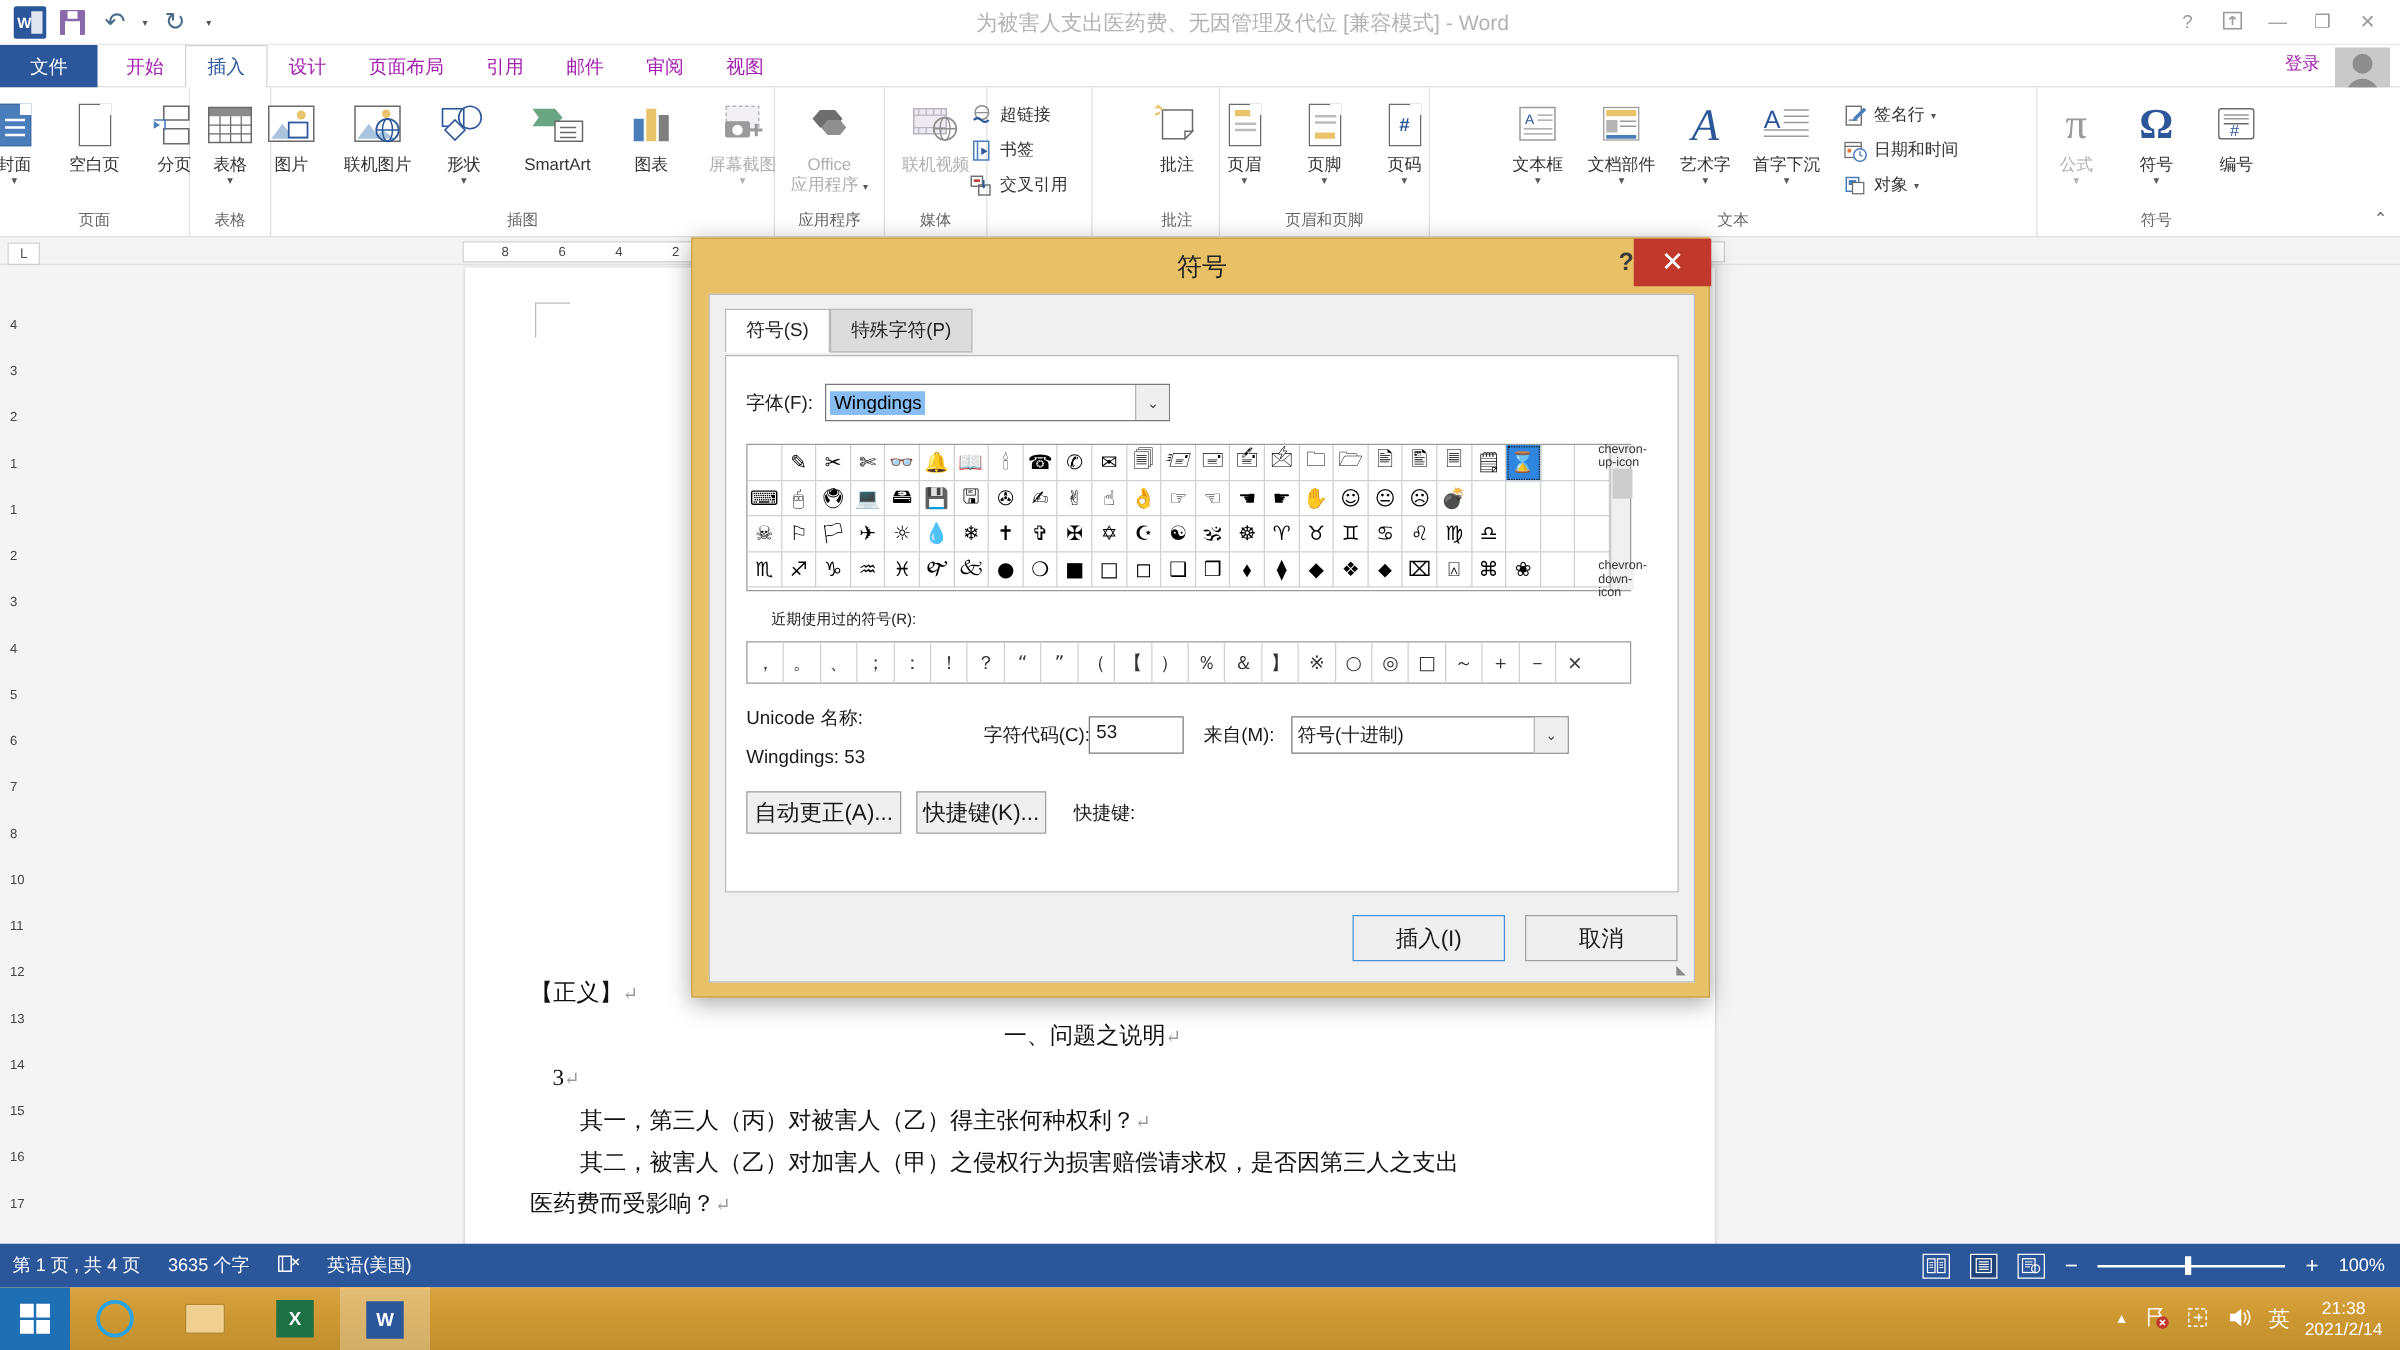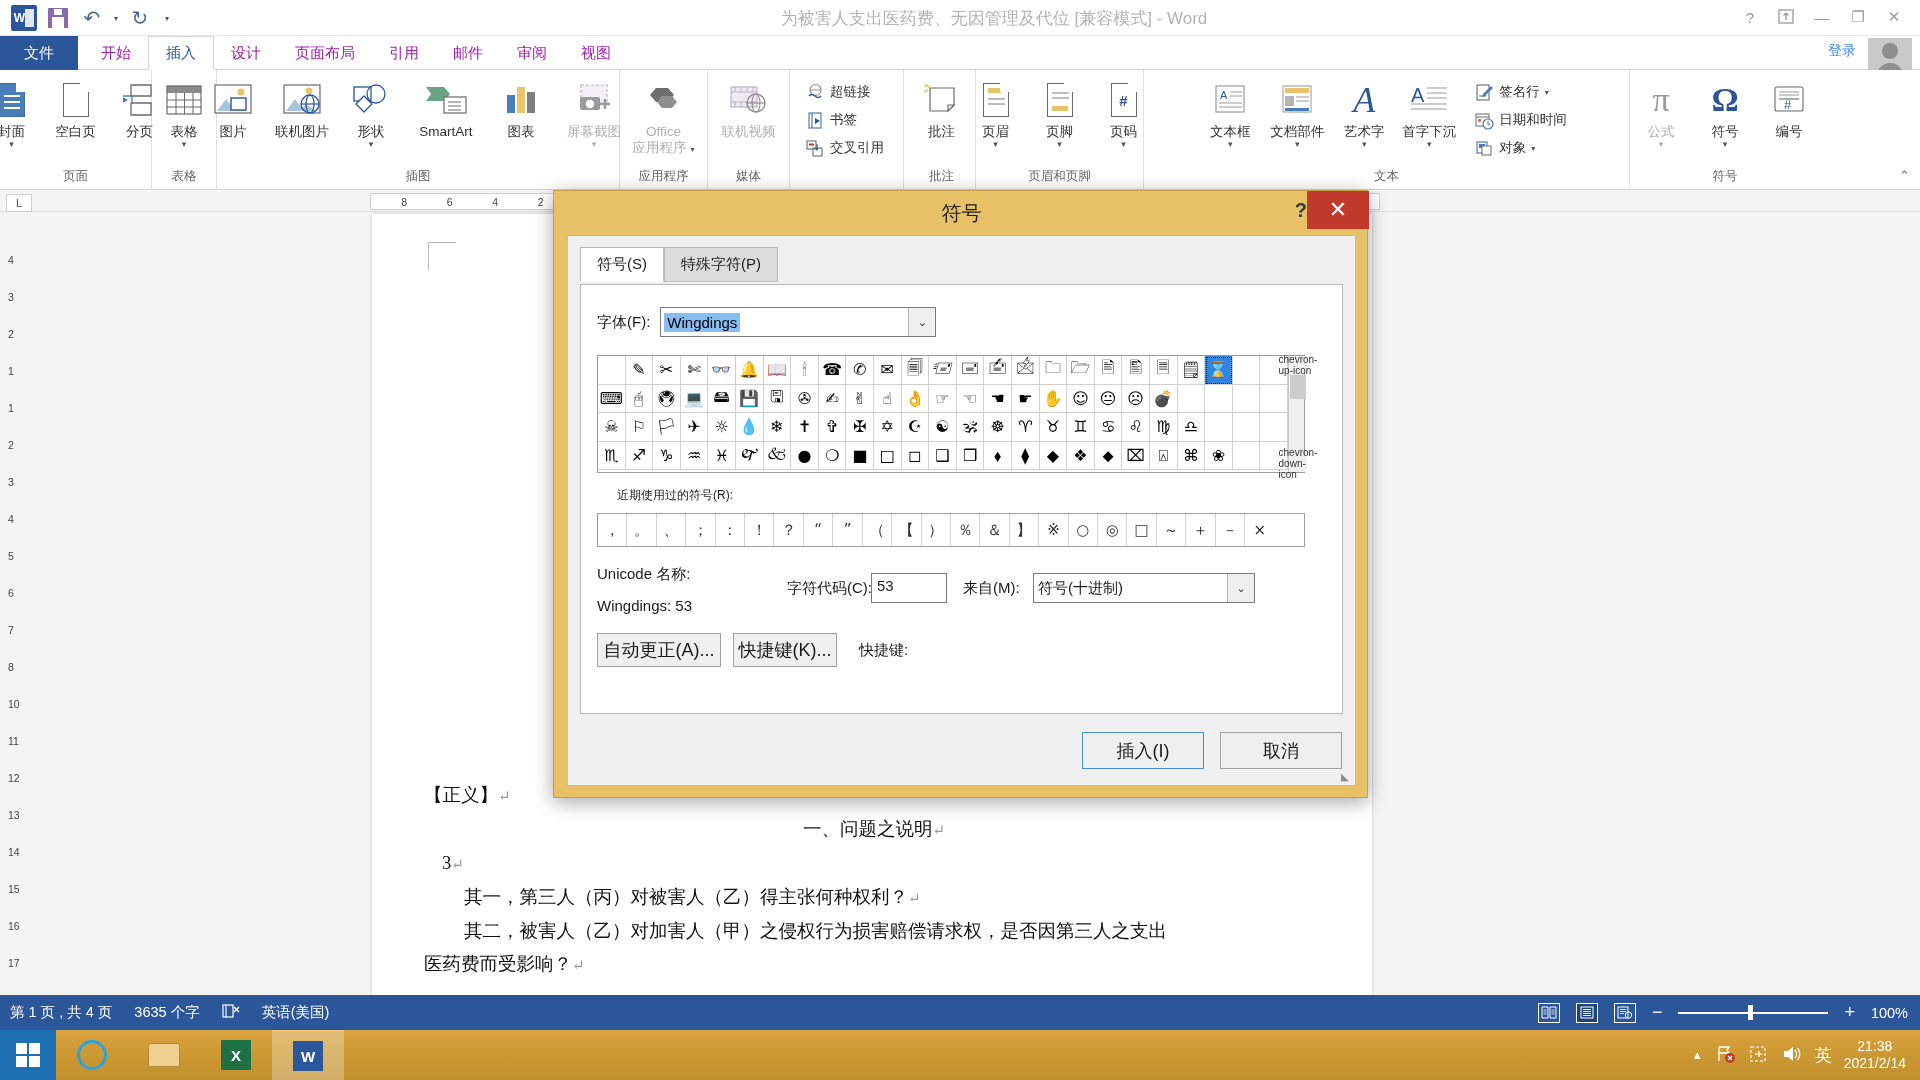--- a/index.html
+++ b/index.html
@@ -63,21 +63,21 @@
   .tabs { position: absolute; left: 84px; top: 0; display: flex; height: 34px; }
   .tab {
     padding: 0 17px; height: 34px; display: flex; align-items: center;
     font-size: 15px; color: #a21caf;
   }
   .tab.active {
     border: 1px solid #d4d4d4; border-bottom: 1px solid #fff;
     background: #fff; position: relative; top: 0; color:#2b579a;
   }
   .signin {
-    position: absolute; right: 64px; top: 6px; font-size: 14px; color: #3b82f6;
+    position: absolute; right: 64px; top: 6px; font-size: 14px; color: #a21caf;
   }
   .avatar {
     position: absolute; right: 8px; top: 2px; width: 44px; height: 40px;
     background: #c9c9c9; display: flex; align-items: flex-end; justify-content: center;
   }
   .avatar-head { width: 16px; height: 16px; border-radius: 50%; background: #8e8e8e; position:absolute; top:5px;}
   .avatar-body { width: 26px; height: 15px; border-radius: 13px 13px 0 0; background: #8e8e8e; }
 
   
   .ribbon {
@@ -437,21 +437,21 @@
                 <ellipse cx="28" cy="20" rx="4" ry="9" fill="none" stroke="#8f8f8f" stroke-width="1.1"></ellipse>
                 <path d="M19 20h18" stroke="#8f8f8f" stroke-width="1.1"></path>
               </svg>
           </div>
           <div class="lb">联机视频</div>
         </div>
       </div>
       <div class="gtitle">媒体</div>
     </div>
 
-    <div class="rgroup" style="left:786px; width:118px;gap:47px;">
+    <div class="rgroup" style="left:756px; width:118px;gap:47px;">
       <div class="items">
         <div class="smallcol">
           <div class="smallbtn">
             <span class="si">
               <svg width="19" height="19" viewBox="0 0 19 19">
                   <circle cx="9.5" cy="7" r="5.5" fill="none" stroke="#8f8f8f" stroke-width="1.2"></circle>
                   <path d="M4 7h11" stroke="#8f8f8f" stroke-width="1"></path>
                   <path d="M3 13c2-2 4-2 6 0s4 2 6 0" stroke="#2b579a" stroke-width="1.6" fill="none"></path>
                 </svg>
             </span>

